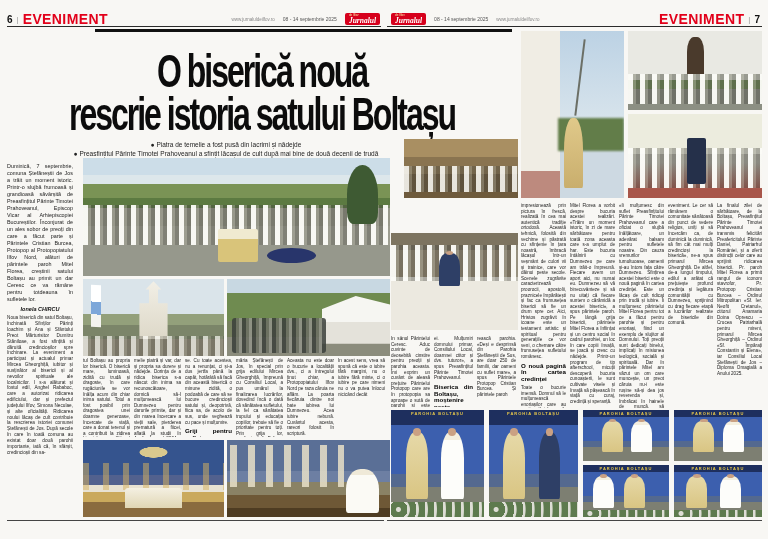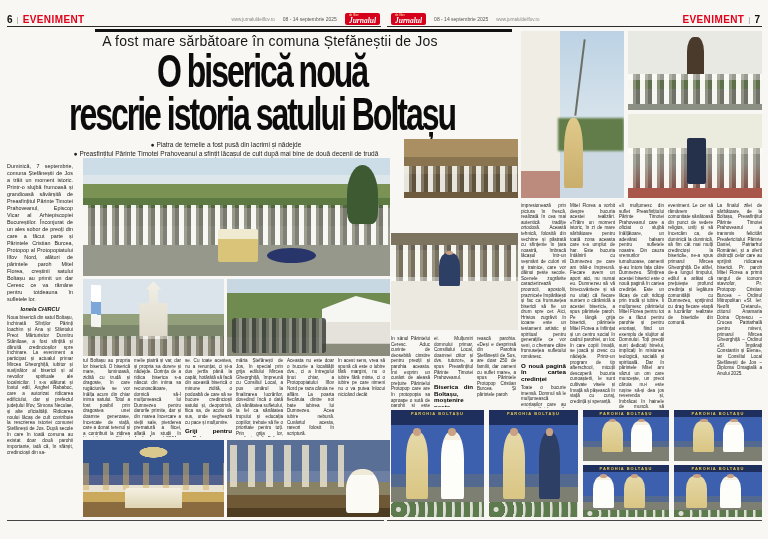--- a/index.html
+++ b/index.html
@@ -2,21 +2,21 @@
 <html><head>
 <meta charset="utf-8">
 <style>
   html,body{margin:0;padding:0;background:#e9e9e6;}
   .spread{position:relative;width:768px;height:539px;background:#f8f7f4;overflow:hidden;
           font-family:"Liberation Sans",sans-serif;color:#1a1a1a;}
   
   .hdr{position:absolute;top:12px;height:14px;display:flex;align-items:center;gap:4px;}
   .pagenum{font-size:10px;font-weight:800;color:#111;}
   .hdr-div{color:#999;font-size:8px;}
-  .section{font-size:10px;font-weight:800;color:#e2001a;letter-spacing:.4px;}
+  .section{font-size:14px;font-weight:800;color:#e2001a;letter-spacing:.4px;}
   .site{font-size:4.5px;color:#888;}
   .date{font-size:5px;color:#555;}
   .logo{background:#d6001c;color:#fff;border-radius:2px;padding:0 4px;height:12px;
         display:flex;flex-direction:column;justify-content:center;line-height:1;}
   .logo .sub{font-size:3px;color:#ffe9a8;}
   .logo .main{font-size:7.5px;font-weight:bold;font-style:italic;font-family:"Liberation Serif",serif;}
   .rule-thin{position:absolute;height:1px;background:#2b2b2b;}
   .rule-thick{position:absolute;height:3px;background:#111;}
   .rule-bot{position:absolute;height:1px;background:#444;}
   
@@ -124,21 +124,20 @@
   </div>
   <div class="hdr" style="left:560px;width:200px;justify-content:flex-end;">
     <span class="section">EVENIMENT</span>
     <span class="hdr-div">|</span>
     <span class="pagenum">7</span>
   </div>
   <div class="rule-thin" style="left:7px;top:26px;width:374px;"></div>
   <div class="rule-thin" style="left:387px;top:26px;width:375px;"></div>
   <div class="rule-thick" style="left:95px;top:29px;width:417px;"></div>
 
-  <div class="kicker">A fost mare sărbătoare în comuna Ștefăneștii de Jos</div>
   <div class="headline">
     <div>O biserică nouă</div>
     <div>rescrie istoria satului Boltașu</div>
   </div>
   <div class="decks">
     <div>● Piatra de temelie a fost pusă din lacrimi și nădejde</div>
     <div>● Preasfințitul Părinte Timotei Prahoveanul a sfințit lăcașul de cult după mai bine de două decenii de trudă</div>
   </div>
 
   <div class="col introcol" style="left:7px;top:163px;width:66px;height:352px;">

